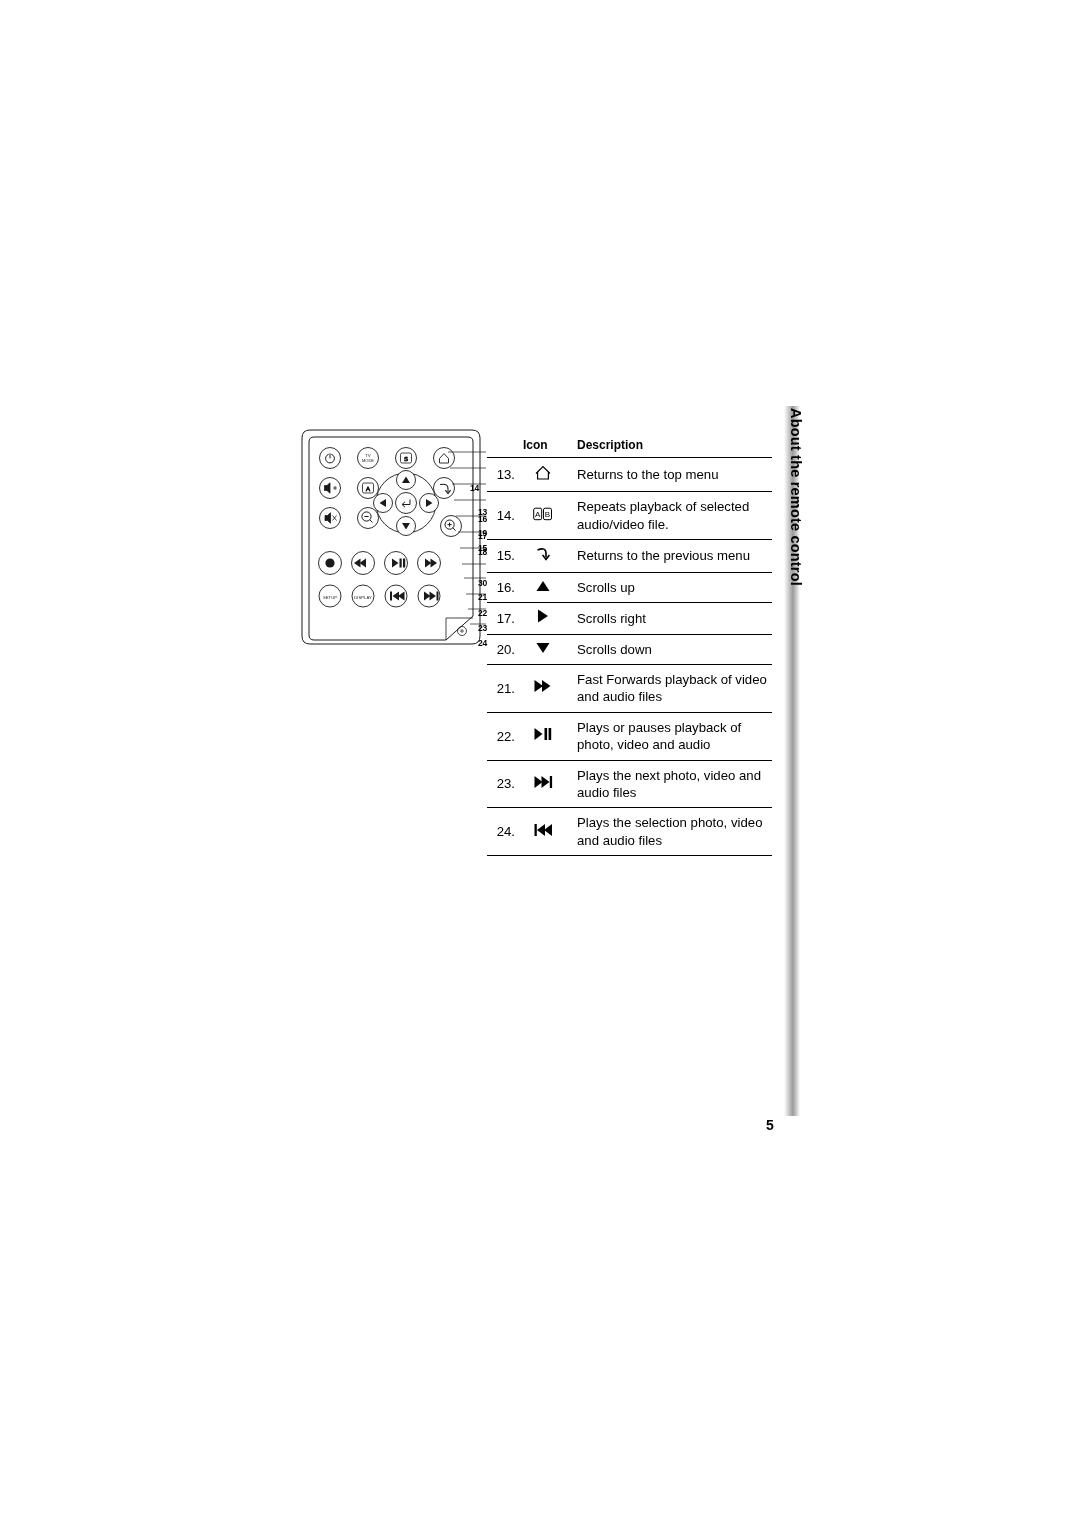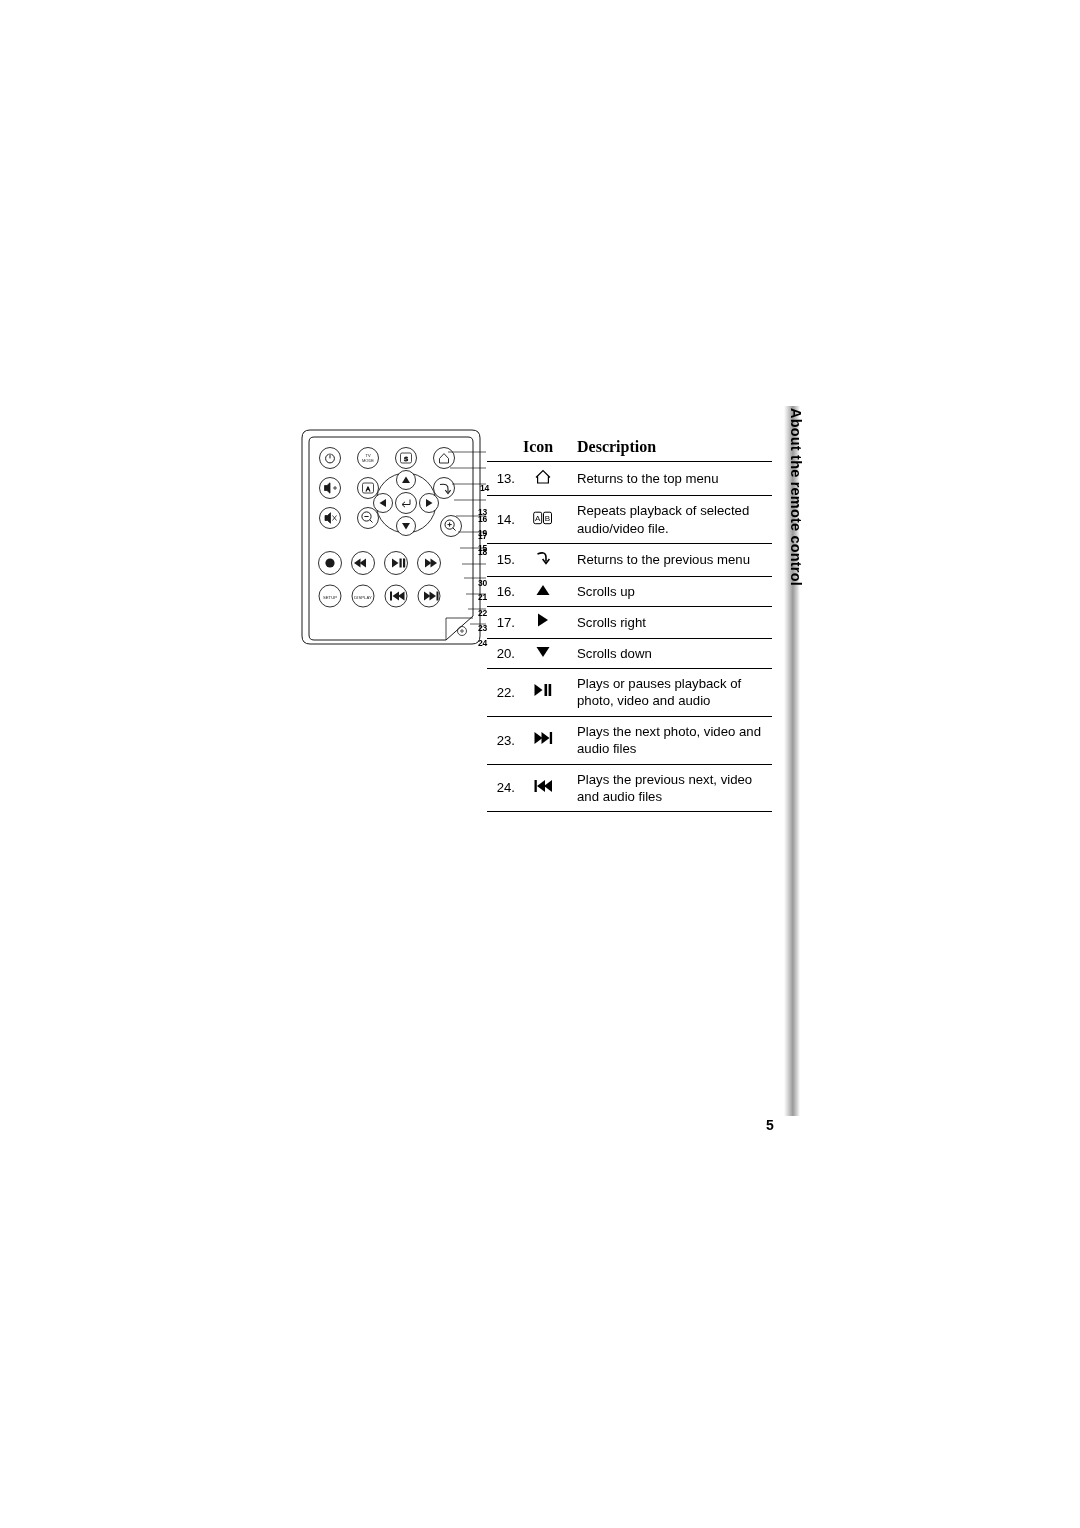--- a/index.html
+++ b/index.html
@@ -70,26 +70,25 @@
 
   
   #icon-table {
     position: absolute;
     left: 487px;
     top: 438px;
     width: 285px;
     border-collapse: collapse;
   }
   #icon-table thead th {
-    font-size: 16px;
+    font-size: 12px;
     font-weight: bold;
     text-align: left;
     padding: 0 0 5px 0;
     border-bottom: 1.6px solid #000;
-    font-family: Liberation Serif, serif;
   }
   #icon-table th.col-num { width: 28px; }
   #icon-table th.col-icon { width: 42px; text-align: left; padding-left: 4px;}
   #icon-table th.col-desc { padding-left: 12px; }
 
   #icon-table tbody td {
     font-size: 13.2px;
     line-height: 1.32;
     border-bottom: 0.9px solid #000;
     padding: 6px 0 6px 0;
@@ -269,21 +268,21 @@
       <line x1="168" y1="150" x2="190" y2="150"></line>
       <line x1="170" y1="166" x2="190" y2="166"></line>
       <line x1="172" y1="181" x2="190" y2="181"></line>
       <line x1="174" y1="196" x2="190" y2="196"></line>
     </g>
   </svg>
 </div>
 
 <div id="callouts">
     <div class="callout" style="left: 478px; top: 467px; margin-top: 40px;">13</div>
-    <div class="callout" style="left: 480px; top: 483px;">14</div>
+    <div class="callout" style="left: 470px; top: 483px;">14</div>
     <div class="callout" style="left: 478px; top: 499px; margin-top: 44px;">15</div>
     <div class="callout" style="left: 478px; top: 514px;">16</div>
     <div class="callout" style="left: 478px; top: 531px;">17</div>
     <div class="callout" style="left: 478px; top: 547px;">18</div>
     <div class="callout" style="left: 478px; top: 528px;">19</div>
     <div class="callout" style="left: 478px; top: 578px;">30</div>
     <div class="callout" style="left: 478px; top: 592px;">21</div>
     <div class="callout" style="left: 478px; top: 608px;">22</div>
     <div class="callout" style="left: 478px; top: 623px;">23</div>
     <div class="callout" style="left: 478px; top: 638px;">24</div>
@@ -338,20 +337,28 @@
         <td class="desc">Scrolls right</td>
       </tr>
       <tr>
         <td class="num">20.</td>
         <td class="icon"><svg class="icon-glyph" width="14" height="12" viewBox="0 0 14 12" xmlns="http://www.w3.org/2000/svg">
             <polygon points="7,11 13.5,1 0.5,1" fill="#000"></polygon>
           </svg></td>
         <td class="desc">Scrolls down</td>
       </tr>
       <tr>
+        <td class="num">21.</td>
+        <td class="icon"><svg class="icon-glyph" width="18" height="14" viewBox="0 0 18 14" xmlns="http://www.w3.org/2000/svg">
+            <polygon points="0.5,1 0.5,13 9,7" fill="#000"></polygon>
+            <polygon points="8,1 8,13 16.5,7" fill="#000"></polygon>
+          </svg></td>
+        <td class="desc">Fast Forwards playback of video and audio files</td>
+      </tr>
+      <tr>
         <td class="num">22.</td>
         <td class="icon"><svg class="icon-glyph" width="18" height="14" viewBox="0 0 18 14" xmlns="http://www.w3.org/2000/svg">
             <polygon points="0.5,1 0.5,13 8.5,7" fill="#000"></polygon>
             <rect x="10.5" y="1" width="2.6" height="12" fill="#000"></rect>
             <rect x="14.6" y="1" width="2.6" height="12" fill="#000"></rect>
           </svg></td>
         <td class="desc">Plays or pauses playback of photo, video and audio</td>
       </tr>
       <tr>
         <td class="num">23.</td>
@@ -362,20 +369,20 @@
           </svg></td>
         <td class="desc">Plays the next photo, video and audio files</td>
       </tr>
       <tr>
         <td class="num">24.</td>
         <td class="icon"><svg class="icon-glyph" width="19" height="14" viewBox="0 0 19 14" xmlns="http://www.w3.org/2000/svg">
             <rect x="0.5" y="1" width="2.3" height="12" fill="#000"></rect>
             <polygon points="11,1 11,13 3,7" fill="#000"></polygon>
             <polygon points="18,1 18,13 10,7" fill="#000"></polygon>
           </svg></td>
-        <td class="desc">Plays the previous next, video and audio files</td>
+        <td class="desc">Plays the selection photo, video and audio files</td>
       </tr>
     </tbody>
 </table>
 
 <div id="side-tab"></div>
 <div id="side-tab-label">About the remote control</div>
 <div id="page-number">5</div>
 
 </body></html>

